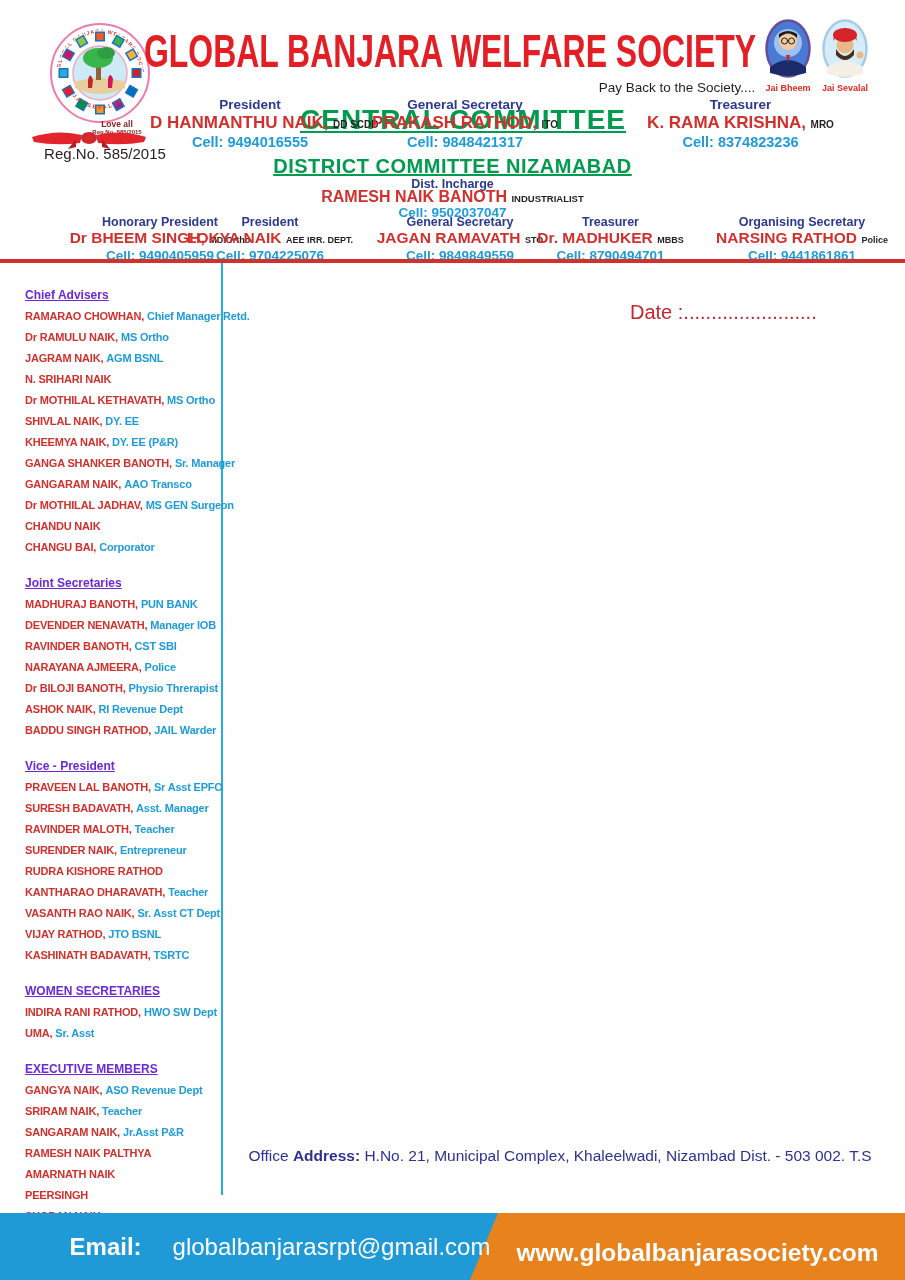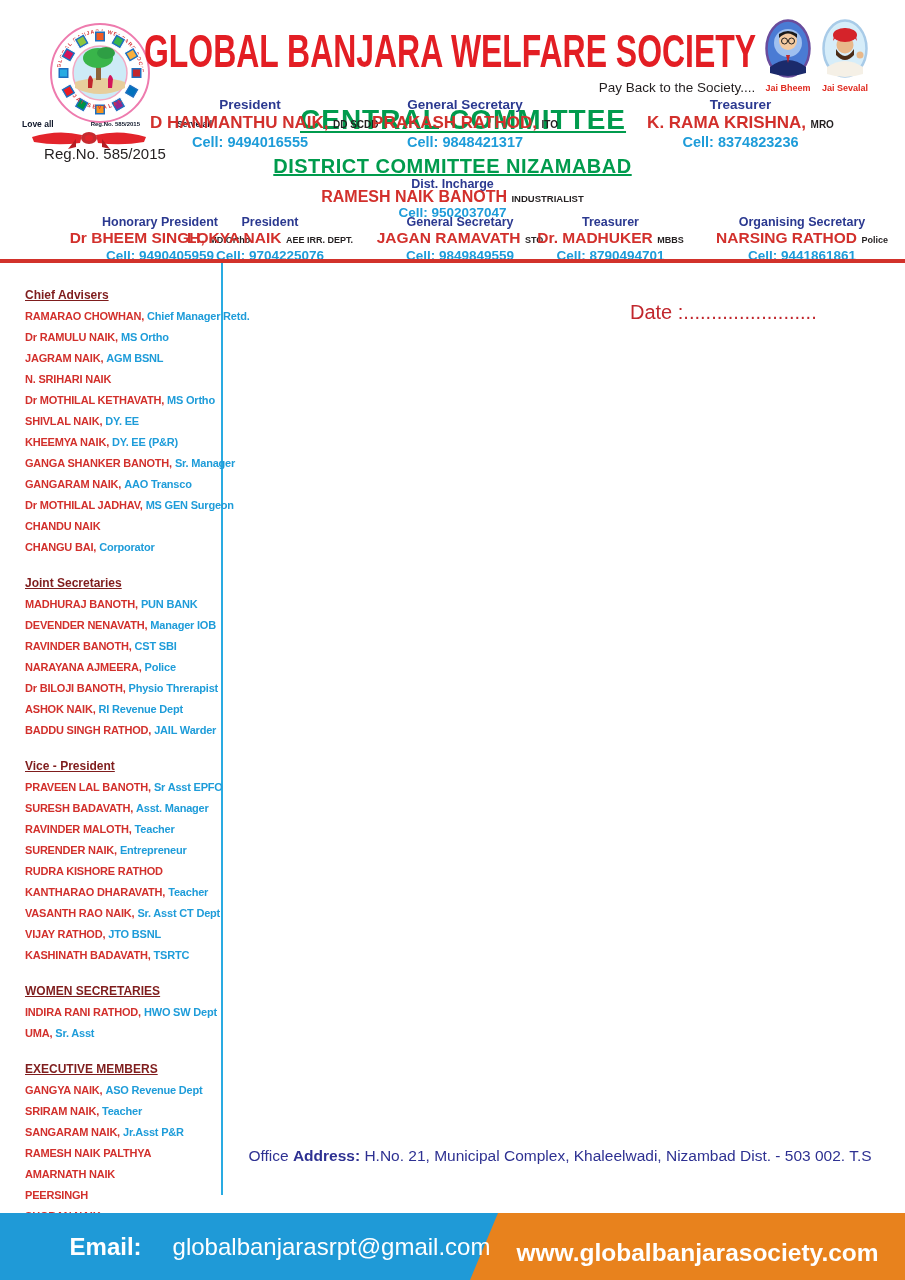--- a/index.html
+++ b/index.html
@@ -8,21 +8,21 @@
   
   .title-svg{position:absolute;left:140px;top:24px;}
   .committee{position:absolute;left:300px;top:72px;width:330px;text-align:left;
              font-size:28px;font-weight:bold;color:#009B4D;letter-spacing:1px;
              text-decoration:underline;margin-top:32px;}
   .tagline{position:absolute;left:597px;top:80px;width:160px;text-align:center;
            font-size:13.5px;color:#231F20;}
   
   .emblem{position:absolute;left:48px;top:22px;}
   .motto-row{position:absolute;left:22px;top:119px;width:190px;display:flex;
-             justify-content:space-between;align-items:center;color:#0f172a;font-weight:bold;}
+             justify-content:space-between;align-items:center;color:#7f1d1d;font-weight:bold;flex-direction:column;}
   .motto-row .m{font-size:8.5px;}
   .motto-row .mc{font-size:6px;}
   .ribbon{position:absolute;left:30px;top:127px;}
   .regno{position:absolute;left:15px;top:145px;width:180px;text-align:center;
          font-size:15px;color:#231F20;}
   
   .photo-card{position:absolute;top:19px;width:56px;text-align:center;}
   .photo-card.p1{left:760px;} .photo-card.p2{left:817px;}
   .photo-label{font-size:9px;font-weight:bold;color:#E02B20;margin-top:1px;}
   
@@ -50,21 +50,21 @@
   .d-col .nameline{line-height:17px;white-space:nowrap;}
   .d-col .nm{font-size:15.5px;font-weight:bold;color:#D2302C;}
   .d-col .qf{font-size:9px;font-weight:bold;color:#231F20;}
   .d-col .cell{font-size:13.5px;font-weight:bold;color:#1E9CD9;line-height:14px;}
   
   .red-line{position:absolute;left:0;top:259px;width:905px;height:4px;background:#D2322B;}
   .v-line{position:absolute;left:221px;top:263px;width:2px;height:932px;background:#29ABE2;}
   
   .sidebar{position:absolute;left:25px;top:286px;width:196px;}
   .sec{margin-bottom:17px;}
-  .sec-heading{font-size:12px;font-weight:bold;color:#7f1d1d;text-decoration:underline;
+  .sec-heading{font-size:12px;font-weight:bold;color:#6d28d9;text-decoration:underline;
                line-height:19px;}
   .member{line-height:19px;white-space:nowrap;letter-spacing:-0.2px;}
   .mname{font-size:11px;font-weight:bold;color:#D2302C;}
   .mrole{font-size:11px;font-weight:bold;color:#1E9CD9;margin-left:3px;}
   
   .date-line{position:absolute;left:630px;top:301px;width:240px;font-size:20px;
              color:#C1272D;}
   .office-line{position:absolute;left:230px;top:1147px;width:660px;text-align:center;
                font-size:15.5px;color:#2E3192;}
   .office-line b{font-weight:bold;}

